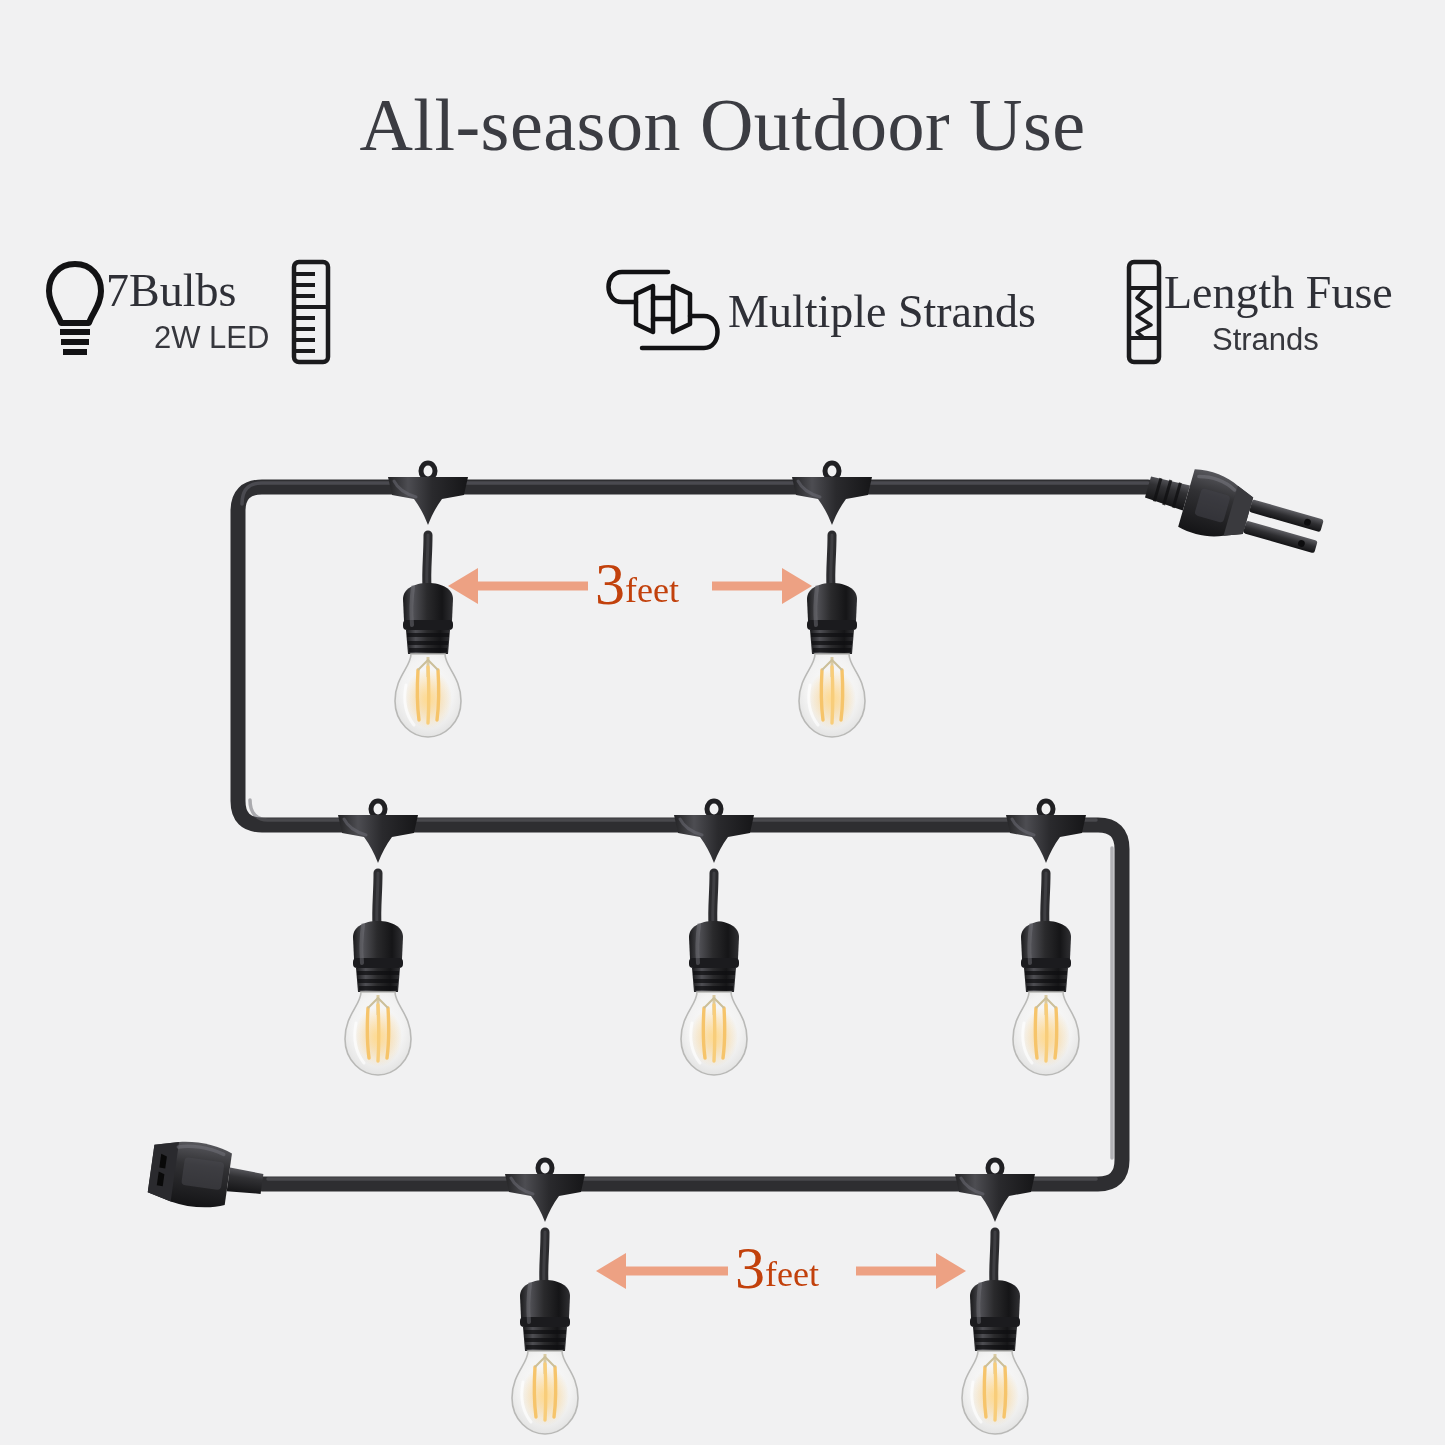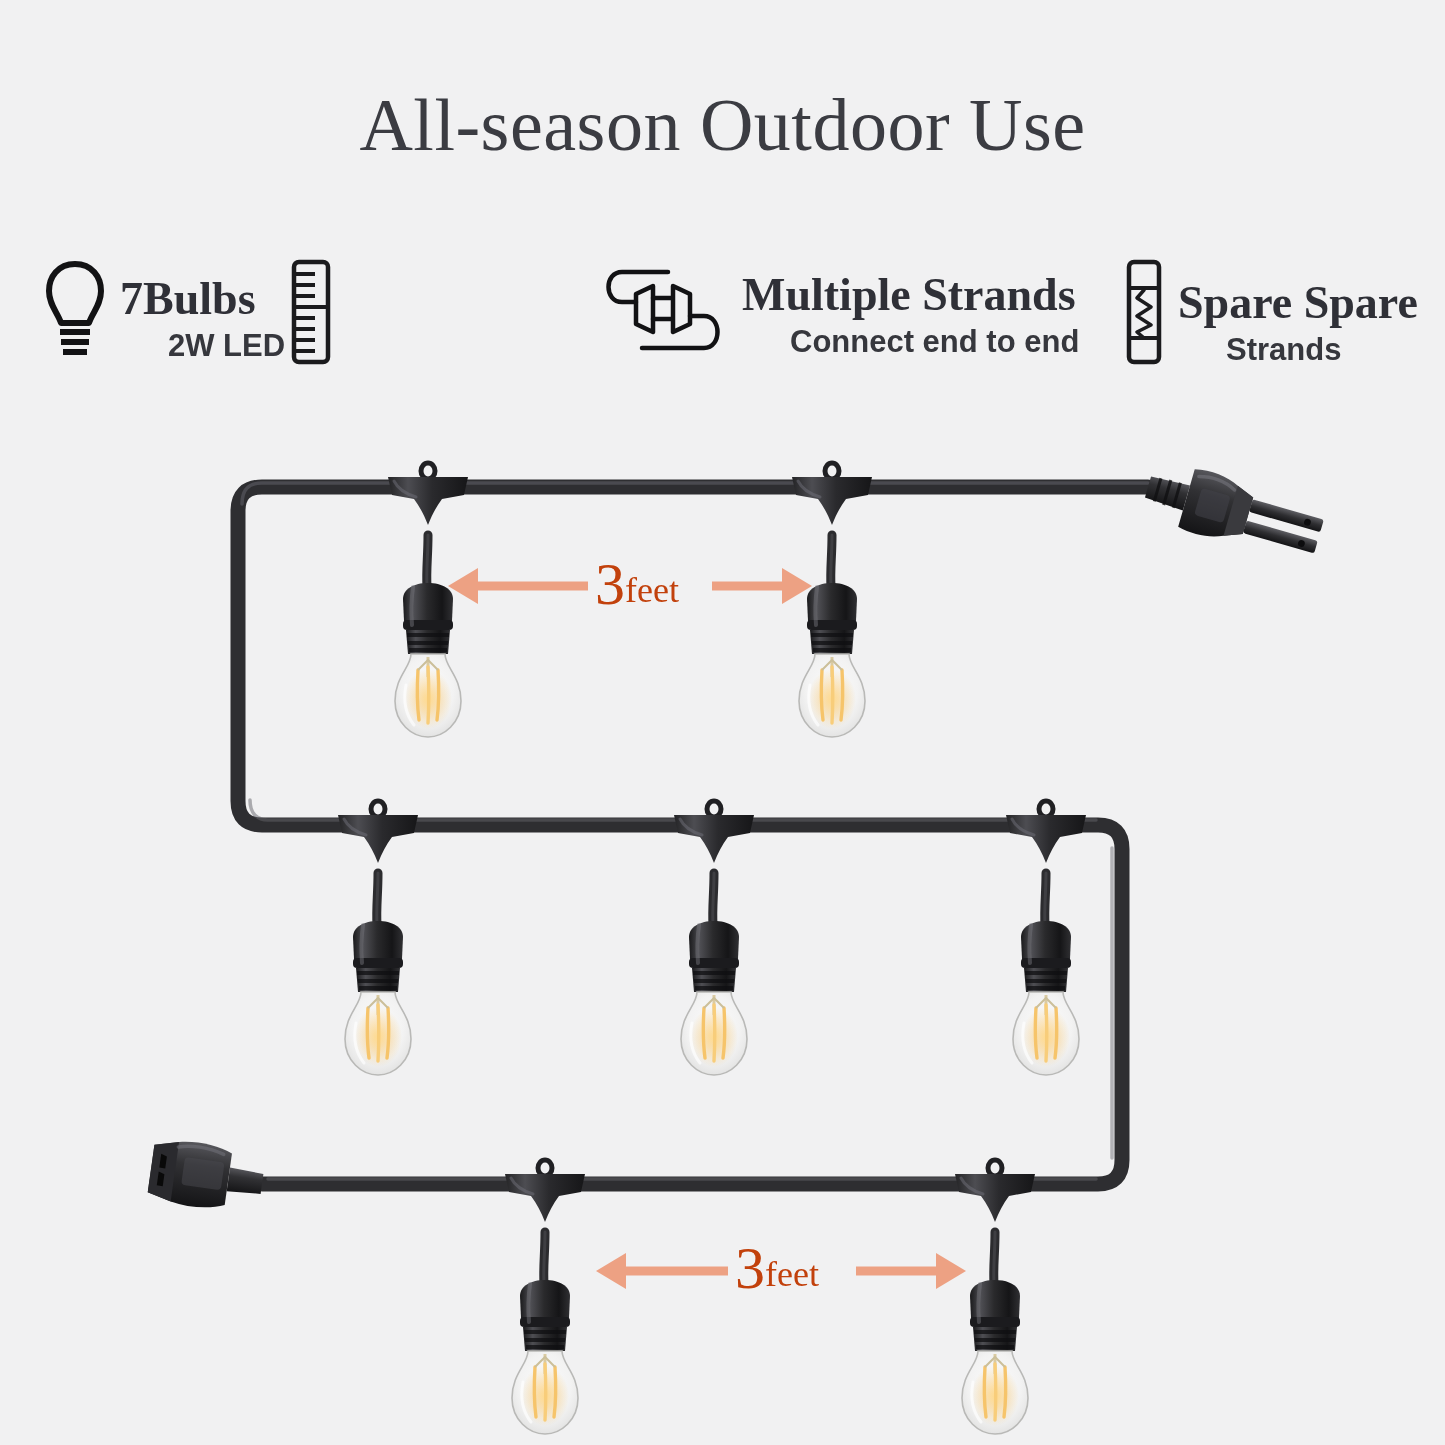--- a/index.html
+++ b/index.html
@@ -19,21 +19,21 @@
     font-family:"Liberation Serif",serif;
     font-size:74px;
     line-height:1;
     color:#3b3c42;
     letter-spacing:.5px;
     white-space:nowrap;
   }
 
   
   .features{position:absolute;top:248px;left:0;width:1445px;height:130px;}
-  .feature{position:absolute;display:flex;align-items:flex-end;gap:14px;font-weight:bold;}
+  .feature{position:absolute;display:flex;align-items:center;}
   .feat-icon{flex:0 0 auto;display:block;}
   .feat-text{display:flex;flex-direction:column;justify-content:flex-start;}
   .feat-head{
     font-family:"Liberation Serif",serif;
     font-size:46px;line-height:50px;color:#2f3037;white-space:nowrap;
   }
   .feat-sub{
     font-family:"Liberation Sans",sans-serif;
     font-size:31px;line-height:40px;color:#36373d;white-space:nowrap;
     margin-top:2px;
@@ -111,35 +111,34 @@
 
           <path d="M38 32 L38 62 L55 70 L55 24 Z" fill="none" stroke="#121214" stroke-width="4.5" stroke-linejoin="round"></path>
           <line x1="55" y1="36" x2="74" y2="36" stroke="#121214" stroke-width="4.5" stroke-linecap="round"></line>
           <line x1="55" y1="57" x2="74" y2="57" stroke="#121214" stroke-width="4.5" stroke-linecap="round"></line>
 
           <path d="M92 32 L92 62 L75 70 L75 24 Z" fill="none" stroke="#121214" stroke-width="4.5" stroke-linejoin="round"></path>
         </svg>
       </span>
       <span class="feat-text">
         <span class="feat-head">Multiple Strands</span>
-        <span class="feat-sub">Connect end to end</span>
       </span>
     </div>
 
     <div class="feature" id="f4">
       <span class="feat-icon">
         <svg width="40" height="108" viewBox="0 0 40 108">
           <rect x="5" y="4" width="30" height="100" rx="5" ry="5" fill="none" stroke="#1b1b1d" stroke-width="4.5"></rect>
           <line x1="5" y1="30" x2="35" y2="30" stroke="#1b1b1d" stroke-width="4"></line>
           <line x1="5" y1="80" x2="35" y2="80" stroke="#1b1b1d" stroke-width="4"></line>
           <path d="M20 32 L13 40 L27 49 L13 58 L27 67 L13 74 L20 80" fill="none" stroke="#1b1b1d" stroke-width="3.6" stroke-linejoin="round" stroke-linecap="round"></path>
         </svg>
       </span>
       <span class="feat-text">
-        <span class="feat-head">Spare Spare</span>
+        <span class="feat-head">Length Fuse</span>
         <span class="feat-sub">Strands</span>
       </span>
     </div>
   </div>
 
   <svg id="diagram" width="1445" height="1445" viewBox="0 0 1445 1445">
     <defs>
 
       <linearGradient id="cordV" x1="0" y1="0" x2="0" y2="1">
         <stop offset="0%" stop-color="#4a4a4e"></stop>

